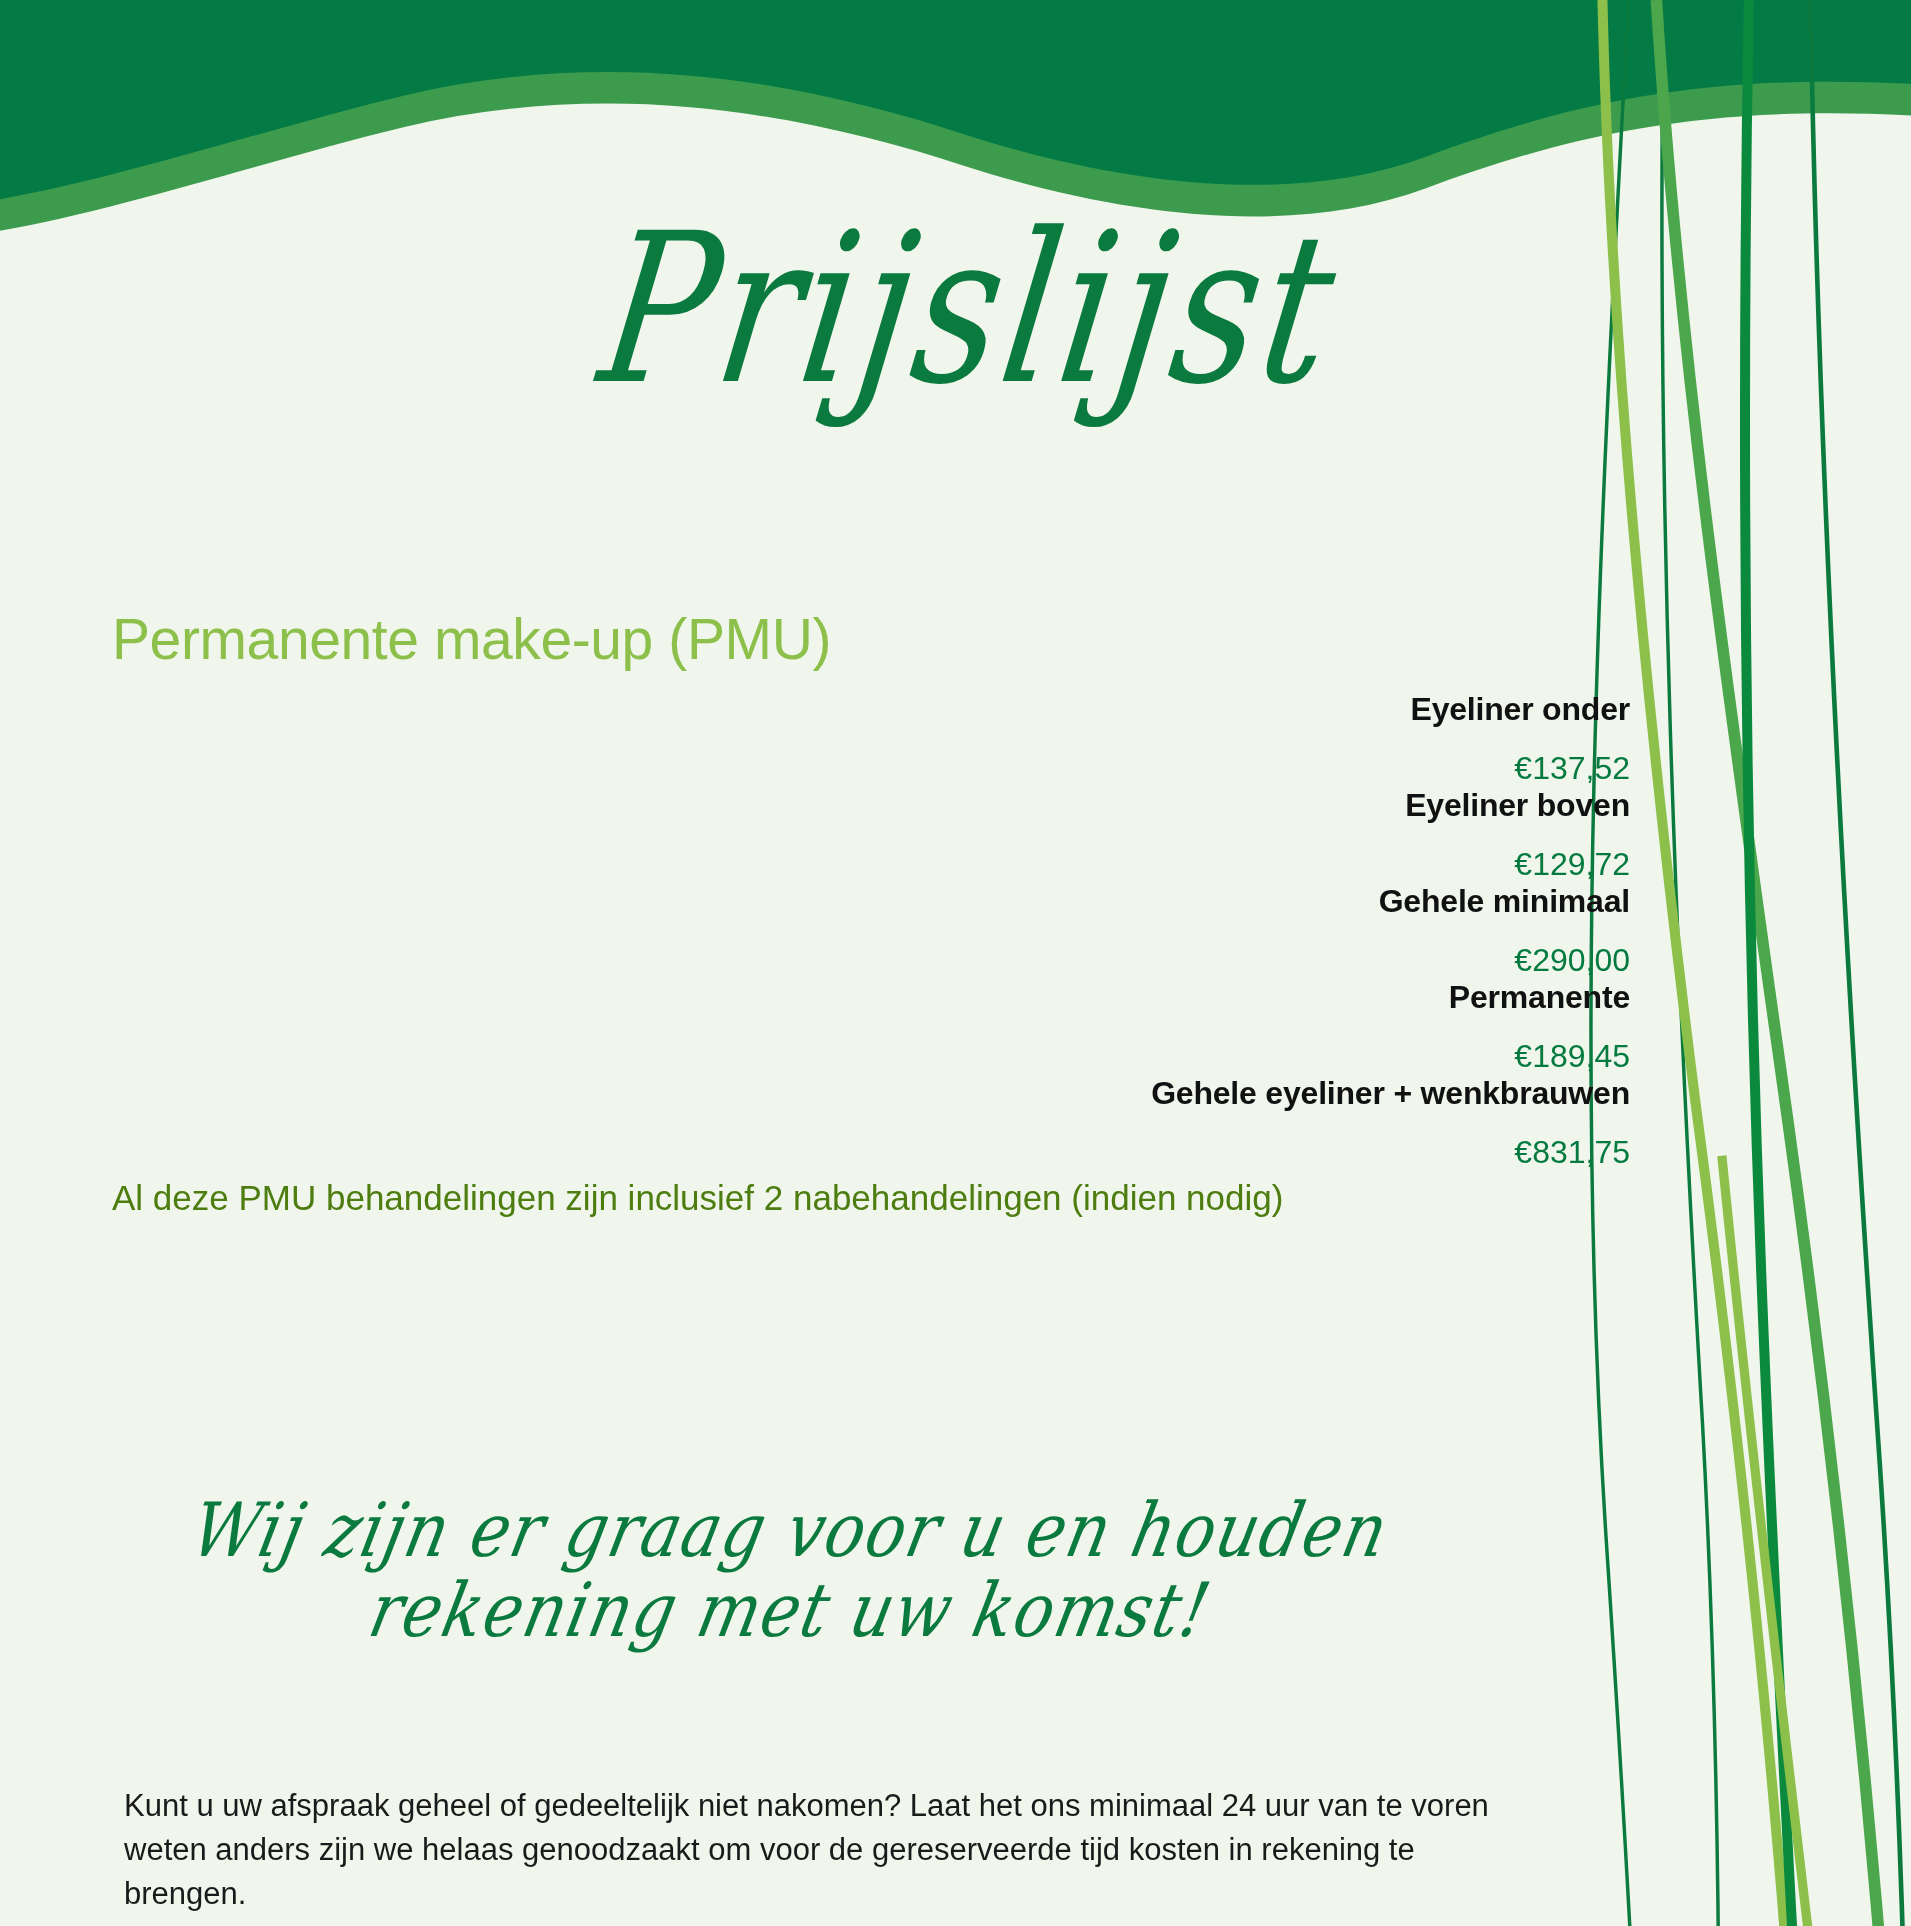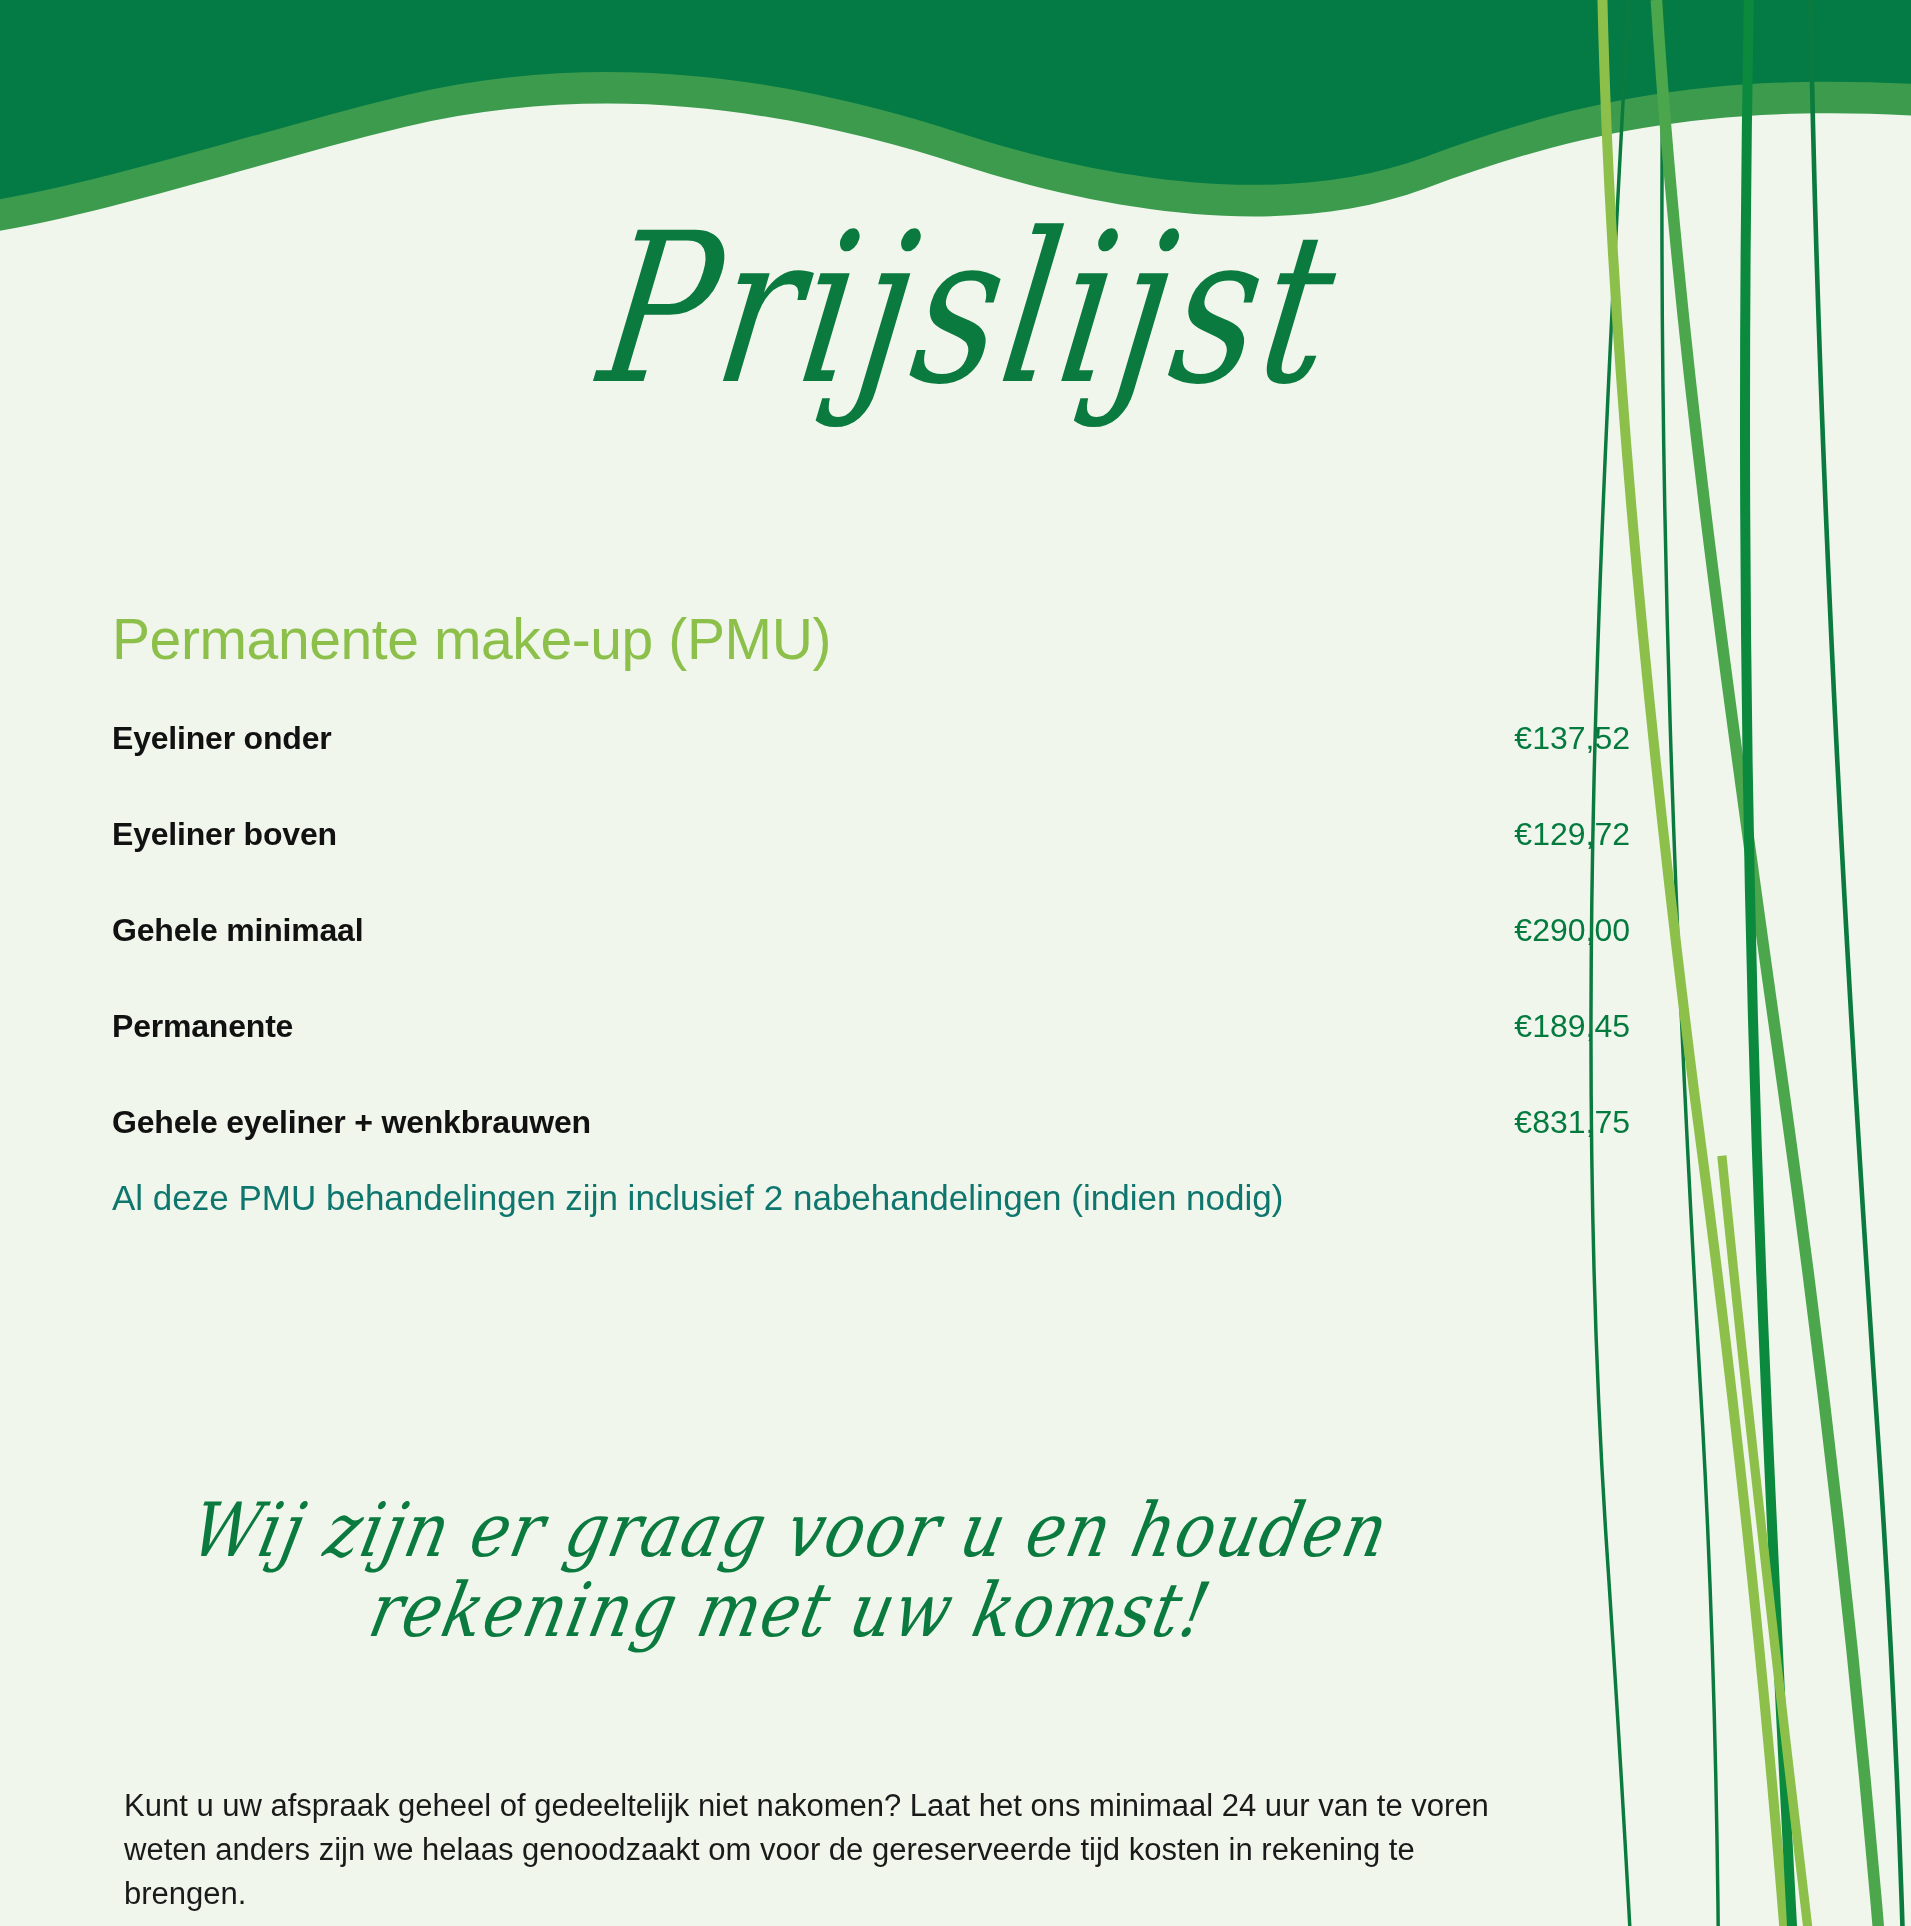--- a/index.html
+++ b/index.html
@@ -76,42 +76,43 @@
     line-height: 1.1;
   }
 
   .price-list {
     margin: 0;
     padding: 0;
     list-style: none;
   }
   .price-row {
     display: flex;
-    align-items: center;
+    align-items: flex-end;
     justify-content: space-between;
     height: 96px;
+    flex-direction: column;
   }
   .price-label {
     font-size: 32px;
     font-weight: bold;
     color: #111111;
     letter-spacing: -0.2px;
     white-space: nowrap;
   }
   .price-value {
     font-size: 32px;
     font-weight: 400;
     color: #047A3F;
     letter-spacing: 0px;
     white-space: nowrap;
   }
 
   .section-note {
     font-size: 35px;
-    color: #0f766e;
+    color: #4d7c0f;
     line-height: 1.25;
     margin-top: 5.4px;
     max-width: 1233px;
   }
 
   
   .script-wrap {
     position: absolute;
     top: 1502px;
     left: 127px;

